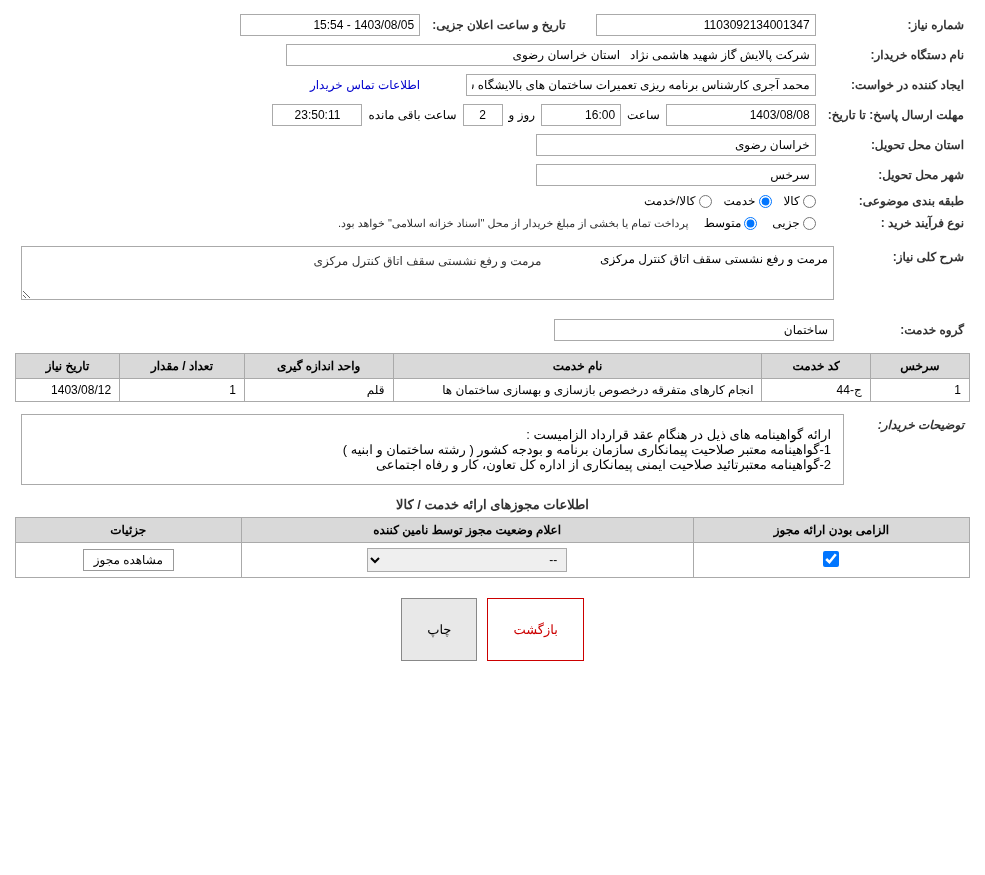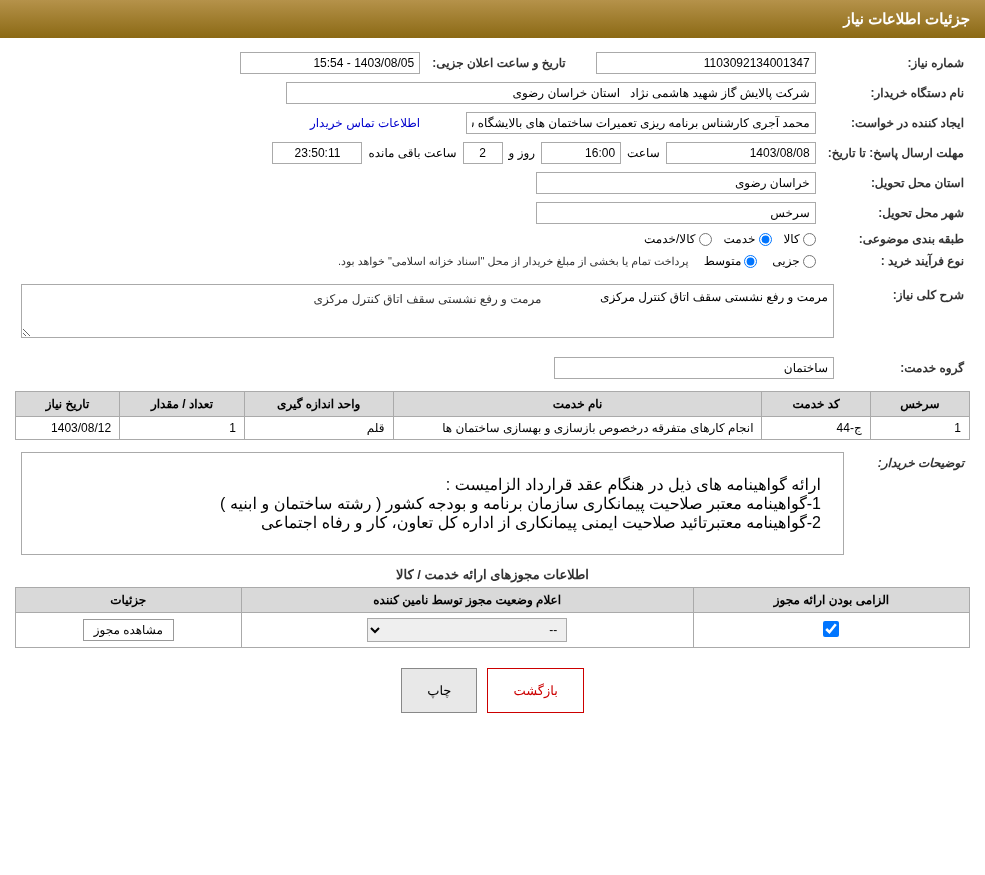--- a/index.html
+++ b/index.html
@@ -165,21 +165,21 @@
     .footer-buttons {
       text-align: center;
       margin: 20px 0;
       display: flex;
       justify-content: center;
       gap: 10px;
     }
     .btn-print {
       background: #e8e8e8;
       border: 1px solid #888;
-      padding: 14px 25px;
+      padding: 23px 25px;
       font-family: Tahoma, Arial, sans-serif;
       font-size: 13px;
       cursor: pointer;
     }
     .btn-back {
       background: #fff;
       border: 1px solid #cc0000;
       color: #cc0000;
       padding: 10px 25px;
       font-family: Tahoma, Arial, sans-serif;
@@ -198,23 +198,20 @@
     .checkbox-item {
       width: 16px;
       height: 16px;
     }
   </style>
 </head>
 <body>
 
 <div class="page-container">
 
-  <div class="header-bar">
-    <span>جزئیات اطلاعات نیاز</span>
-  </div>
 
   <div class="content-area">
 
     <table class="info-table">
 
       <tbody>
           <tr>
         <td class="label-cell">شماره نیاز:</td>
         <td class="value-cell" style="width:250px;">
           <input type="text" class="input-box" style="width: 220px;" value="1103092134001347">
@@ -357,21 +354,21 @@
       <td>1403/08/12</td>
     </tr>
         </tbody>
     </table>
 
     <table class="info-table">
       <tbody>
           <tr>
         <td class="label-cell" style="vertical-align:top; padding-top:8px; width:120px;font-style:italic;">توضیحات خریدار:</td>
         <td style="padding:4px 6px;">
-          <div class="notes-box" style="white-space:pre-line; padding:22px; border:1px solid #aaa; font-size:16px; direction:rtl; min-height:70px;">ارائه گواهینامه های ذیل در هنگام عقد قرارداد الزامیست :
+          <div class="notes-box" style="white-space:pre-line; padding:12px; border:1px solid #aaa; font-size:13px; direction:rtl; min-height:70px;">ارائه گواهینامه های ذیل در هنگام عقد قرارداد الزامیست :
 1-گواهینامه معتبر صلاحیت پیمانکاری سازمان برنامه و بودجه کشور ( رشته ساختمان و ابنیه )
 2-گواهینامه معتبرتائید صلاحیت ایمنی پیمانکاری از اداره کل تعاون، کار و رفاه اجتماعی</div>
         </td>
       </tr>
     </tbody>
       </table>
 
     <div class="sub-section-title">اطلاعات مجوزهای ارائه خدمت / کالا</div>
 
     <table class="permit-table">

